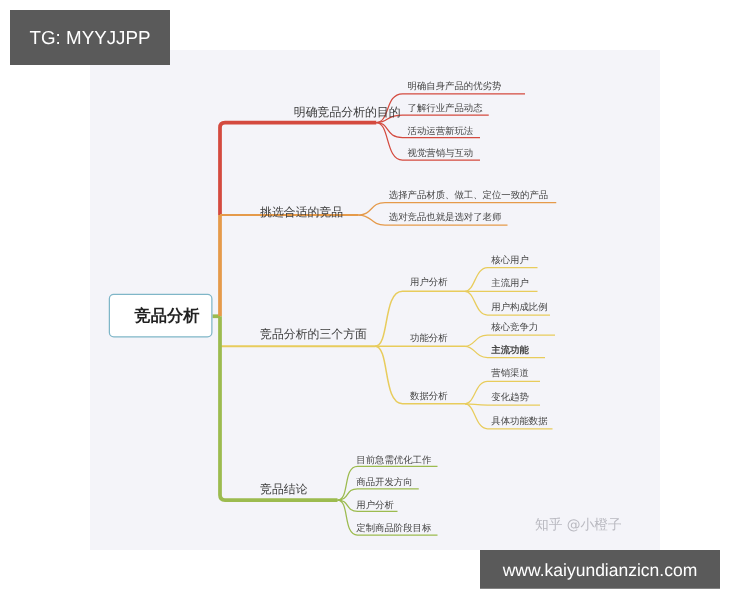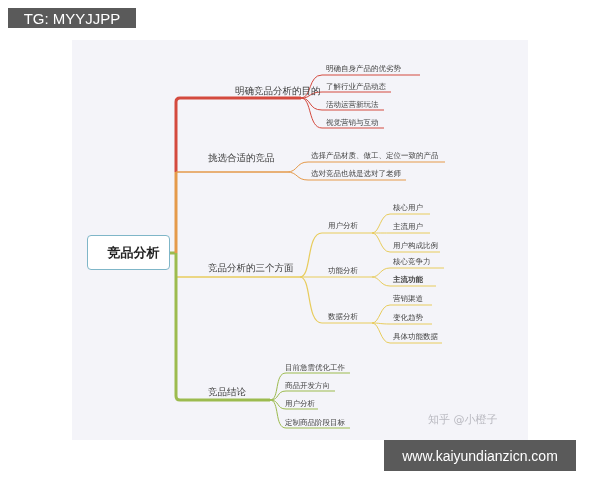--- a/index.html
+++ b/index.html
@@ -21,21 +21,21 @@
   }
   .label { position: absolute; white-space: nowrap; color: #444; line-height: 1; }
   .l1 { font-size: 9.5px; color: #3a3a3a; }
   .l2 { font-size: 7.5px; color: #444; }
   .l3 { font-size: 7.5px; color: #444; }
   .badge {
     position: absolute; background: #5a5a5a; color: #ffffff;
     display: flex; align-items: center; justify-content: center;
     font-family: "Liberation Sans", sans-serif;
   }
-  .badge-tg { left: 8px; top: 8px; width: 128px; height: 20px; font-size: 15px; }
+  .badge-tg { left: 8px; top: 8px; width: 128px; height: 44px; font-size: 15px; }
   .badge-url { left: 384px; top: 440px; width: 192px; height: 31px; font-size: 14px; }
   .watermark {
     position: absolute; left: 428px; top: 412px; font-size: 11px; color: #b9b9c0;
     white-space: nowrap;
   }
 </style>
 </head>
 <body>
 
 <div class="panel"></div>
@@ -84,21 +84,21 @@
     <path d="M 270 400 C 280 400, 276 409, 286 409 L 318 409"></path>
     <path d="M 270 400 C 280 400, 274 428, 286 428 L 350 428"></path>
   </g>
 </svg>
 
 <div class="root-box">
   <span>竞品分析</span>
 </div>
 
 <span class="label l1" style="left:208px; top:86px;padding-left:27px;">明确竞品分析的目的</span>
-<span class="label l1" style="left:208px; top:154px;font-family:Liberation Mono, monospace;">挑选合适的竞品</span>
+<span class="label l1" style="left:208px; top:166px;">挑选合适的竞品</span>
 <span class="label l1" style="left:208px; top:263px;">竞品分析的三个方面</span>
 <span class="label l1" style="left:208px; top:387px;">竞品结论</span>
 
 <span class="label l3" style="left:326px; top:65px;">明确自身产品的优劣势</span>
 <span class="label l3" style="left:326px; top:83px;">了解行业产品动态</span>
 <span class="label l3" style="left:326px; top:101px;">活动运营新玩法</span>
 <span class="label l3" style="left:326px; top:119px;">视觉营销与互动</span>
 
 <span class="label l3" style="left:311px; top:152px;">选择产品材质、做工、定位一致的产品</span>
 <span class="label l3" style="left:311px; top:170px;">选对竞品也就是选对了老师</span>

